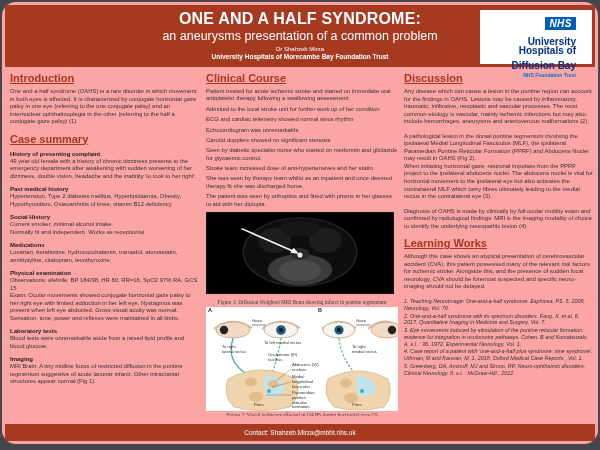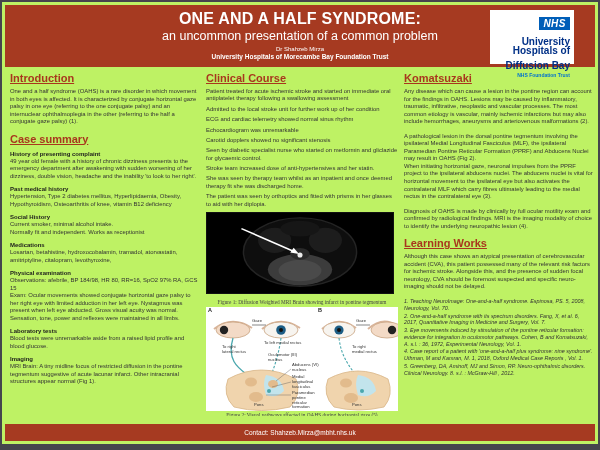--- a/index.html
+++ b/index.html
@@ -1,26 +1,26 @@
 <!DOCTYPE html>
 <html><head>
 <meta charset="utf-8">
 <style>
   * { margin:0; padding:0; box-sizing:border-box; }
   html,body { width:600px; height:450px; }
   body { font-family:"Liberation Sans","DejaVu Sans",sans-serif; background:#45454d; position:relative; overflow:hidden; }
-  .poster { position:absolute; left:2px; top:2px; right:2px; bottom:6px; background:#bef264; }
+  .poster { position:absolute; left:2px; top:2px; right:2px; bottom:6px; background:#fca5a5;border-radius:14px; }
 
   
   .header { position:absolute; left:3px; top:3px; right:3px; height:62px; background:#a63a21; color:#fff; text-align:center; }
   .hdr-title { font-size:16px; font-weight:bold; letter-spacing:.2px; padding-top:5px; }
   .hdr-sub { font-size:12.5px; padding-top:1px; }
   .hdr-author { font-size:6px; padding-top:3px; }
   .hdr-inst { font-size:6.5px; font-weight:bold; padding-top:1px; }
-  .logo-box { position:absolute; right:21px; top:5px; width:84px; height:54px; background:#fff; padding:3px 4px; text-align:right; }
+  .logo-box { position:absolute; right:3px; top:5px; width:112px; height:54px; background:#fff; padding:3px 16px; text-align:right; }
   .nhs-rect { display:inline-block; background:#005eb8; color:#fff; font-style:italic; font-weight:bold; font-size:10px; line-height:13px; padding:0 4px; letter-spacing:.5px; }
   .logo-l1 { font-size:10px; font-weight:bold; color:#003087; line-height:9px; margin-top:6px; }
   .logo-l3 { font-size:5px; font-weight:bold; color:#0072ce; margin-top:2px; }
 
   
   .col { position:absolute; top:70px; bottom:28px; overflow:hidden; }
   .col1 { left:8px; width:190px; }
   .col2 { left:204px; width:192px; }
   .col3 { left:402px; width:190px; }
   h2.sec { font-size:11px; font-weight:bold; color:#a8371d; text-decoration:underline; margin:0 0 4px 0; }
@@ -42,21 +42,21 @@
   
   .footer { position:absolute; left:3px; right:3px; bottom:3px; height:17px; background:#a63a21; color:#fff; font-size:6.5px; text-align:center; line-height:17px; }
 </style>
 </head>
 <body>
 
 <div class="poster">
 
   <div class="header">
     <div class="hdr-title">ONE AND A HALF SYNDROME:</div>
-    <div class="hdr-sub">an uncommon presentation of a common problem</div>
+    <div class="hdr-sub">an aneurysms presentation of a common problem</div>
     <div class="hdr-author">Dr Shahzeb Mirza</div>
     <div class="hdr-inst">University Hospitals of Morecambe Bay Foundation Trust</div>
     <div class="logo-box">
       <span class="nhs-rect">NHS</span>
       <div class="logo-l1">University Hospitals of</div>
       <div class="logo-l1">Diffusion Bay</div>
       <div class="logo-l3">NHS Foundation Trust</div>
     </div>
   </div>
 
@@ -177,21 +177,21 @@
     <div class="sub-lab">Physical examination</div>
     <div class="body-txt">Observations: afebrile, BP 184/98, HR 80, RR=16, SpO2 97% RA, GCS 15
 Exam: Ocular movements showed conjugate horizontal gaze palsy to her right eye with limited adduction in her left eye. Nystagmus was present when left eye abducted. Gross visual acuity was normal. Sensation, tone, power and reflexes were maintained in all limbs.</div>
     <div class="sub-lab">Laboratory tests</div>
     <div class="body-txt">Blood tests were unremarkable aside from a raised lipid profile and blood glucose.</div>
     <div class="sub-lab">Imaging</div>
     <div class="body-txt">MRI Brain: A tiny midline focus of restricted diffusion in the pontine tegmentum suggestive of acute lacunar infarct. Other intracranial structures appear normal (Fig 1).</div>
   </div>
 
   <div class="col col3">
-    <h2 class="sec">Komatsuzaki</h2>
+    <h2 class="sec">Discussion</h2>
     <div class="disc-p">Any disease which can cause a lesion in the pontine region can account for the findings in OAHS. Lesions may be caused by inflammatory, traumatic, infiltrative, neoplastic and vascular processes. The most common etiology is vascular, mainly ischemic infarctions but may also include hemorrhages, aneurysms and arteriovenous malformations (2).</div>
     <div class="disc-p">A pathological lesion in the dorsal pontine tegmentum involving the ipsilateral Medial Longitudinal Fasciculus (MLF), the ipsilateral Paramedian Pontine Reticular Formation (PPRF) and Abducens Nuclei may result in OAHS (Fig 2).
 When initiating horizontal gaze, neuronal impulses from the PPRF project to the ipsilateral abducens nuclei. The abducens nuclei is vital for horizontal movement to the ipsilateral eye but also activates the contralateral MLF which carry fibres ultimately leading to the medial rectus in the contralateral eye (3).</div>
     <div class="disc-p">Diagnosis of OAHS is made by clinically by full ocular motility exam and confirmed by radiological findings. MRI is the imaging modality of choice to identify the underlying neuropathic lesion (4).</div>
     <h2 class="sec">Learning Works</h2>
     <div class="disc-p">Although this case shows an atypical presentation of cerebrovascular accident (CVA), this patient possessed many of the relevant risk factors for ischemic stroke. Alongside this, and the presence of sudden focal neurology, CVA should be foremost suspected and specific neuro-imaging should not be delayed.</div>
     <div class="ref-item">1. Teaching NeuroImage: One-and-a-half syndrome. Espinosa, PS. 5, 2008, Neurology, Vol. 70.</div>
     <div class="ref-item">2. One-and-a-half syndrome with its spectrum disorders. Fang, X, et al. 6, 2017, Quantitative Imaging in Medicine and Surgery, Vol. 7.</div>
     <div class="ref-item">3. Eye movements induced by stimulation of the pontine reticular formation: evidence for integration in oculomotor pathways. Cohen, B and Komatsuzaki, A. s.l. : 36, 1972, Experimental Neurology, Vol. 1.</div>
     <div class="ref-item">4. Case report of a patient with 'one-and-a-half plus syndrome: nine syndrome'. Uthman, M and Kamran, M. 1, 2018, Oxford Medical Case Reports , Vol. 1.</div>

